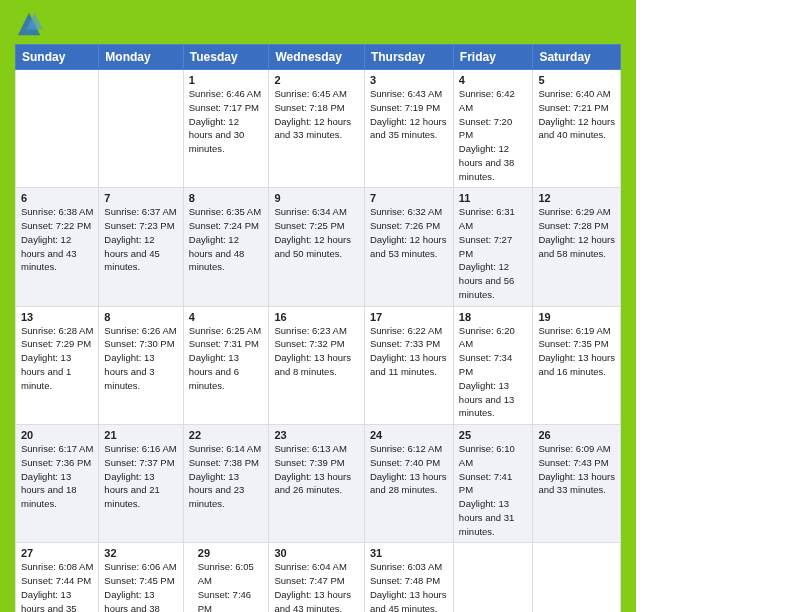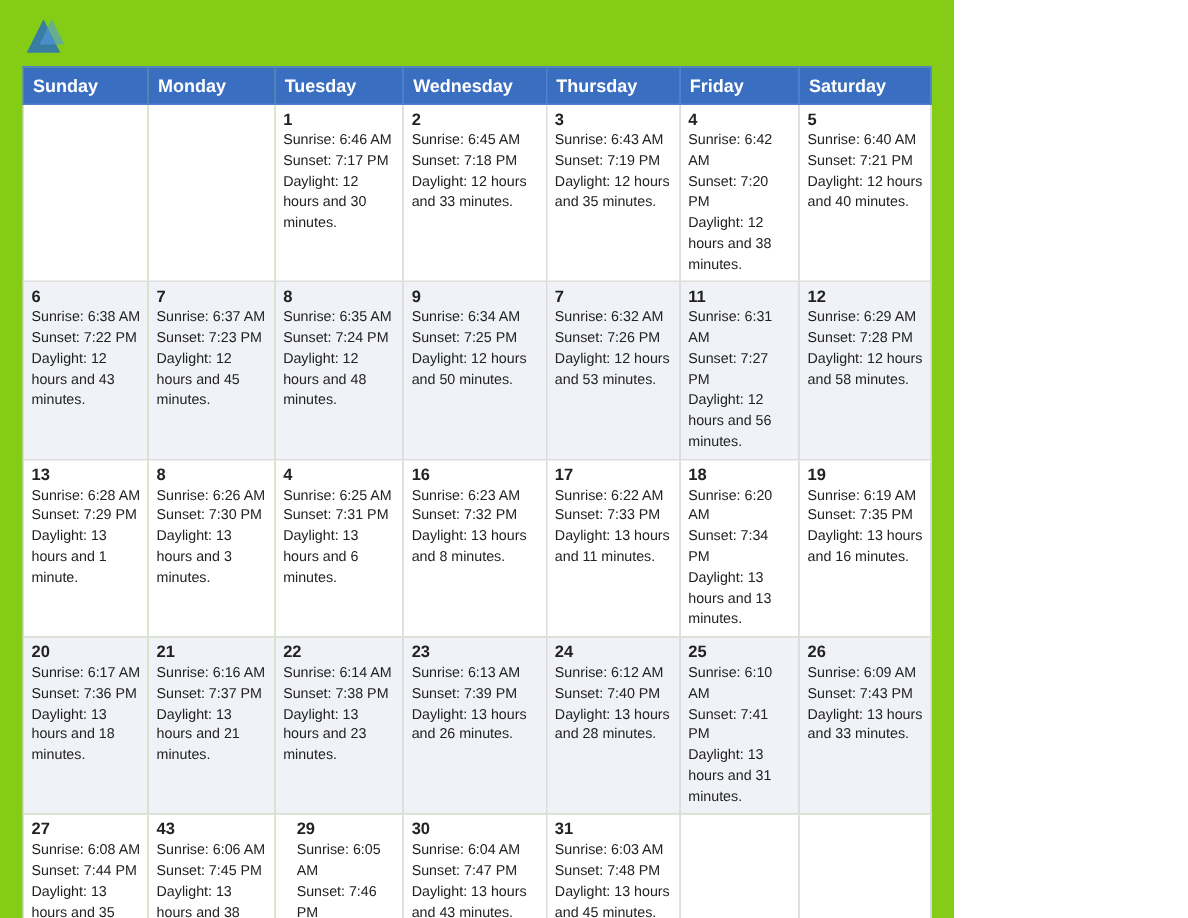--- a/index.html
+++ b/index.html
@@ -242,21 +242,21 @@
             <span class="day-num">26</span>
             <div class="day-info">Sunrise: 6:09 AM<br>Sunset: 7:43 PM<br>Daylight: 13 hours and 33 minutes.</div>
           </td>
         </tr>
         <tr>
           <td style="background: rgb(255, 255, 255);">
             <span class="day-num">27</span>
             <div class="day-info">Sunrise: 6:08 AM<br>Sunset: 7:44 PM<br>Daylight: 13 hours and 35 minutes.</div>
           </td>
           <td style="background: rgb(255, 255, 255);">
-            <span class="day-num">43</span>
+            <span class="day-num">32</span>
             <div class="day-info">Sunrise: 6:06 AM<br>Sunset: 7:45 PM<br>Daylight: 13 hours and 38 minutes.</div>
           </td>
           <td style="background: rgb(255, 255, 255); padding-left: 14px;">
             <span class="day-num">29</span>
             <div class="day-info">Sunrise: 6:05 AM<br>Sunset: 7:46 PM<br>Daylight: 13 hours and 40 minutes.</div>
           </td>
           <td style="background: rgb(255, 255, 255);">
             <span class="day-num">30</span>
             <div class="day-info">Sunrise: 6:04 AM<br>Sunset: 7:47 PM<br>Daylight: 13 hours and 43 minutes.</div>
           </td>

